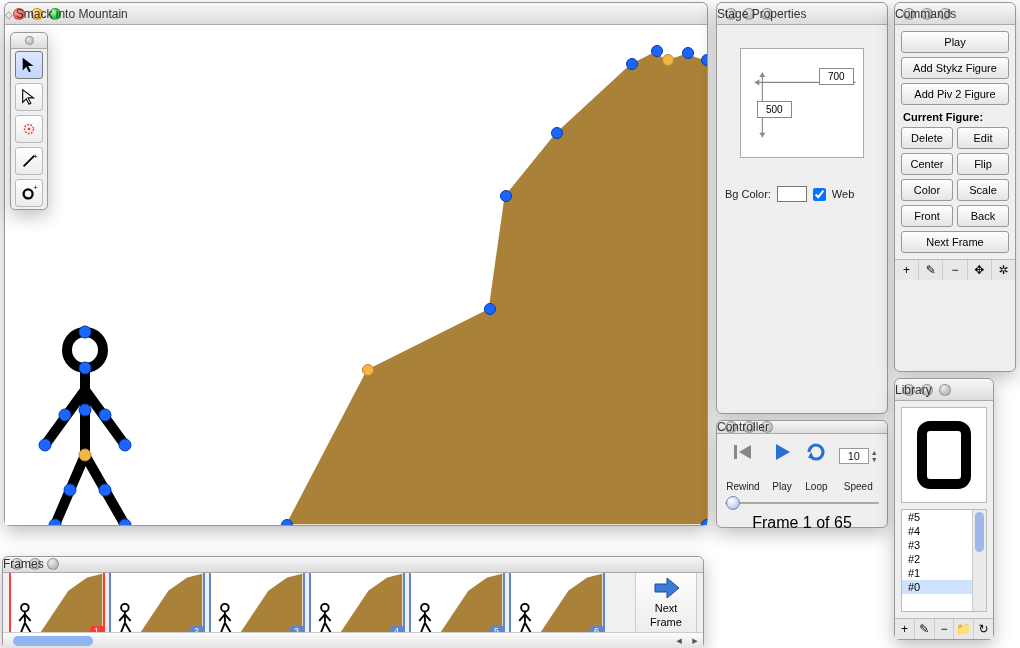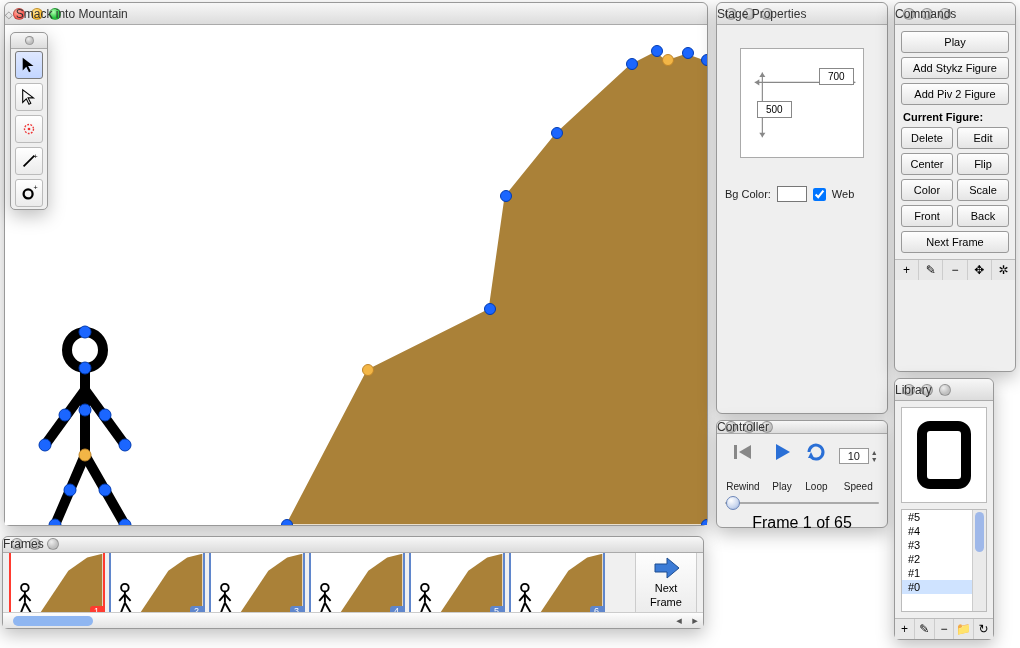--- a/index.html
+++ b/index.html
@@ -51,21 +51,21 @@
 .node.orange { background: #f3b646; border-color: #c0862a; }
 
 
 #toolbox { left: 10px; top: 32px; width: 38px; border-radius: 5px; }
 #toolbox .titlebar { height: 16px; }
 .tool-btn { width: 28px; height: 28px; margin: 2px auto; border: 1px solid #bbb; border-radius: 3px; background: linear-gradient(to bottom, #fff, #ebebeb); display:flex; align-items:center; justify-content:center; cursor:pointer;}
 .tool-btn.selected { border-color: #7a7a7a; background: linear-gradient(to bottom, #dfe8ff, #c3d6ff);}
 .tool-btn svg { width: 18px; height: 18px; }
 
 
-#frameswin { left: 2px; top: 536px; width: 702px; height: 93px; }
+#frameswin { left: 2px; top: 556px; width: 702px; height: 93px; }
 .frames-row { display: flex; align-items: center; gap: 4px; overflow-x: hidden; padding: 4px 6px; background:#f0f0f0;}
 .frame-thumb { position:relative; width: 96px; height: 72px; border: 2px solid #5f86cc; border-radius: 2px; background: #fff; flex-shrink:0; cursor:pointer;}
 .frame-thumb.selected { border-color: #ff3b30; }
 .frame-thumb .num { position:absolute; right:0; bottom:0; font-size:9px; color:#fff; background:#5f86cc; padding: 0 4px; border-top-left-radius:3px;}
 .frame-thumb.selected .num { background:#ff3b30;}
 .next-frame-btn { width: 62px; height: 72px; border:1px solid #ccc; border-radius:3px; background: linear-gradient(to bottom,#fff,#ebebeb); display:flex; flex-direction:column; align-items:center; justify-content:center; gap:2px; cursor:pointer; margin-left:auto;}
 .hscroll { height:16px; background: linear-gradient(to bottom,#fdfdfd,#e3e3e3); border-top:1px solid #ccc; position:relative; display:flex; align-items:center; }
 .hscroll .thumb { position:absolute; left:10px; width: 80px; height:10px; background:#8fb6f1; border-radius:5px; top:3px;}
 .hscroll .arrow { width:16px; height:16px; display:flex; align-items:center;justify-content:center; color:#555; cursor:pointer;}
 

